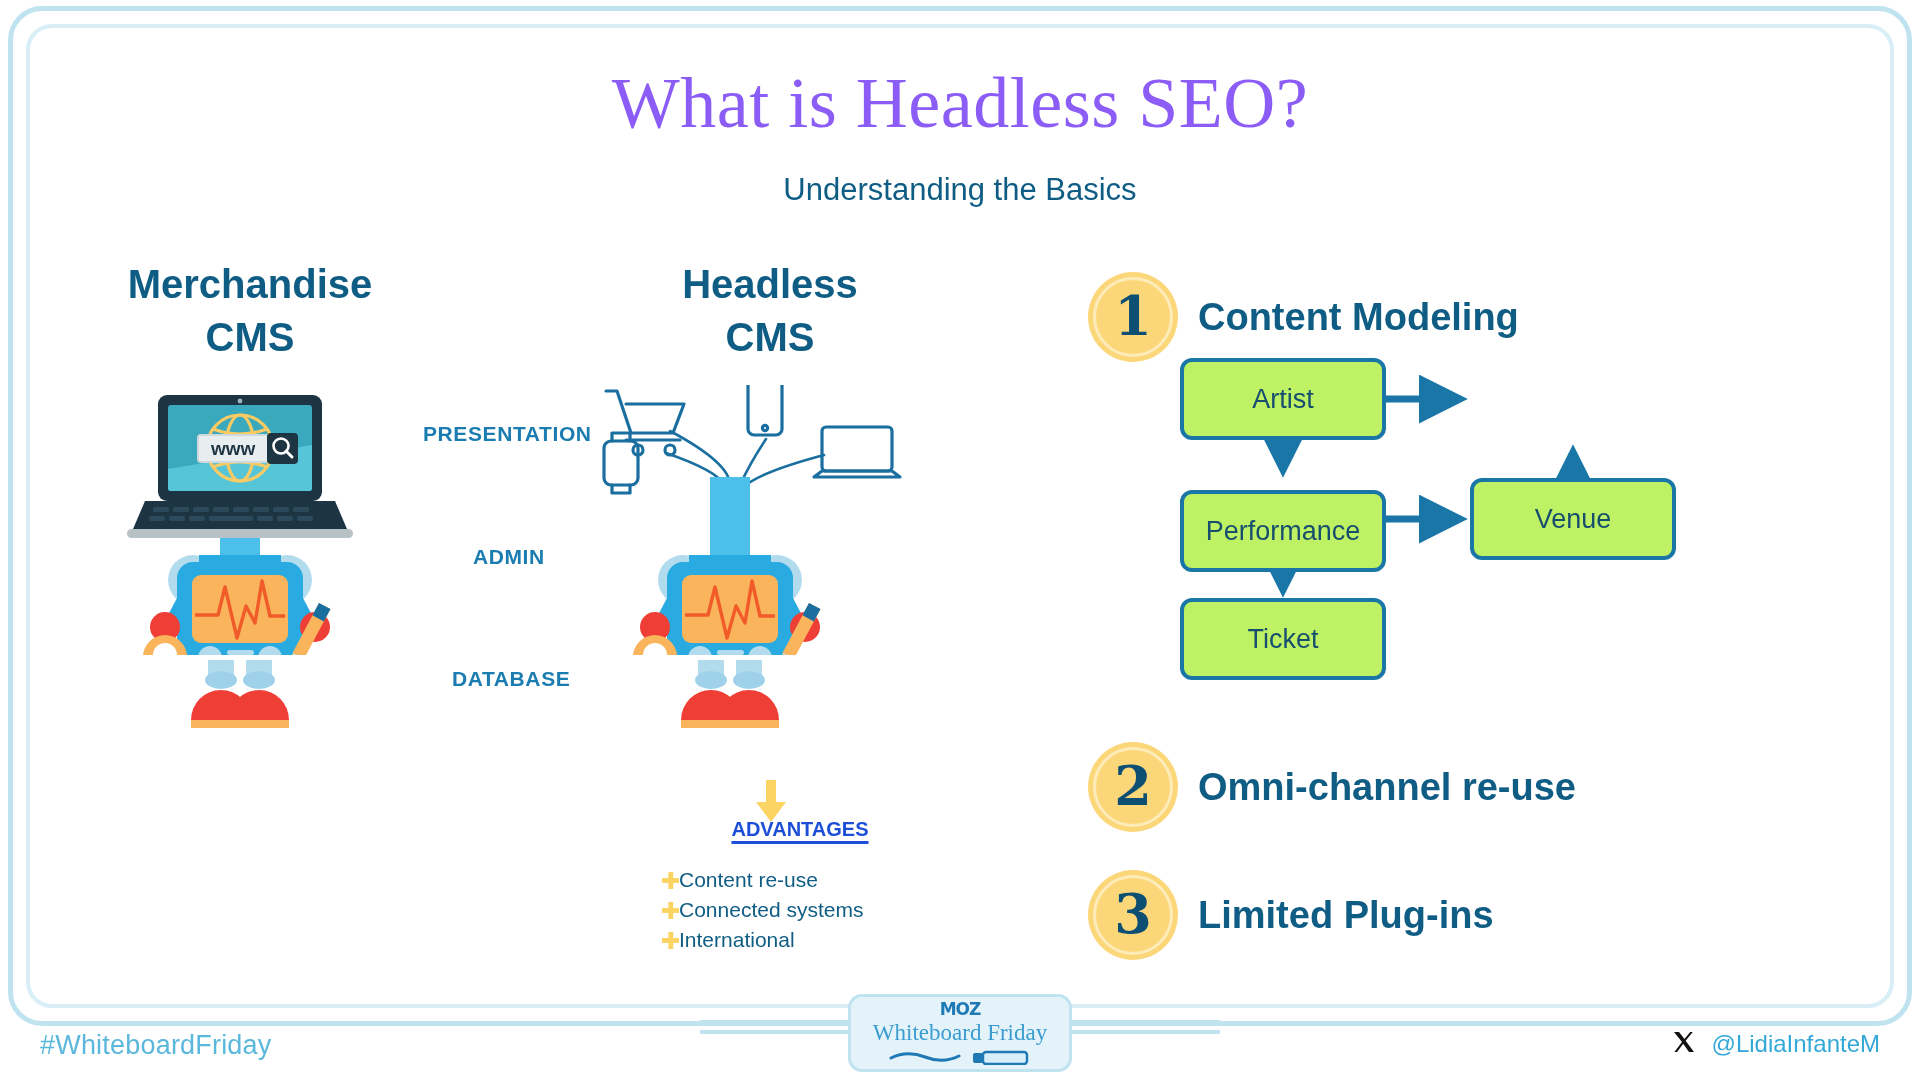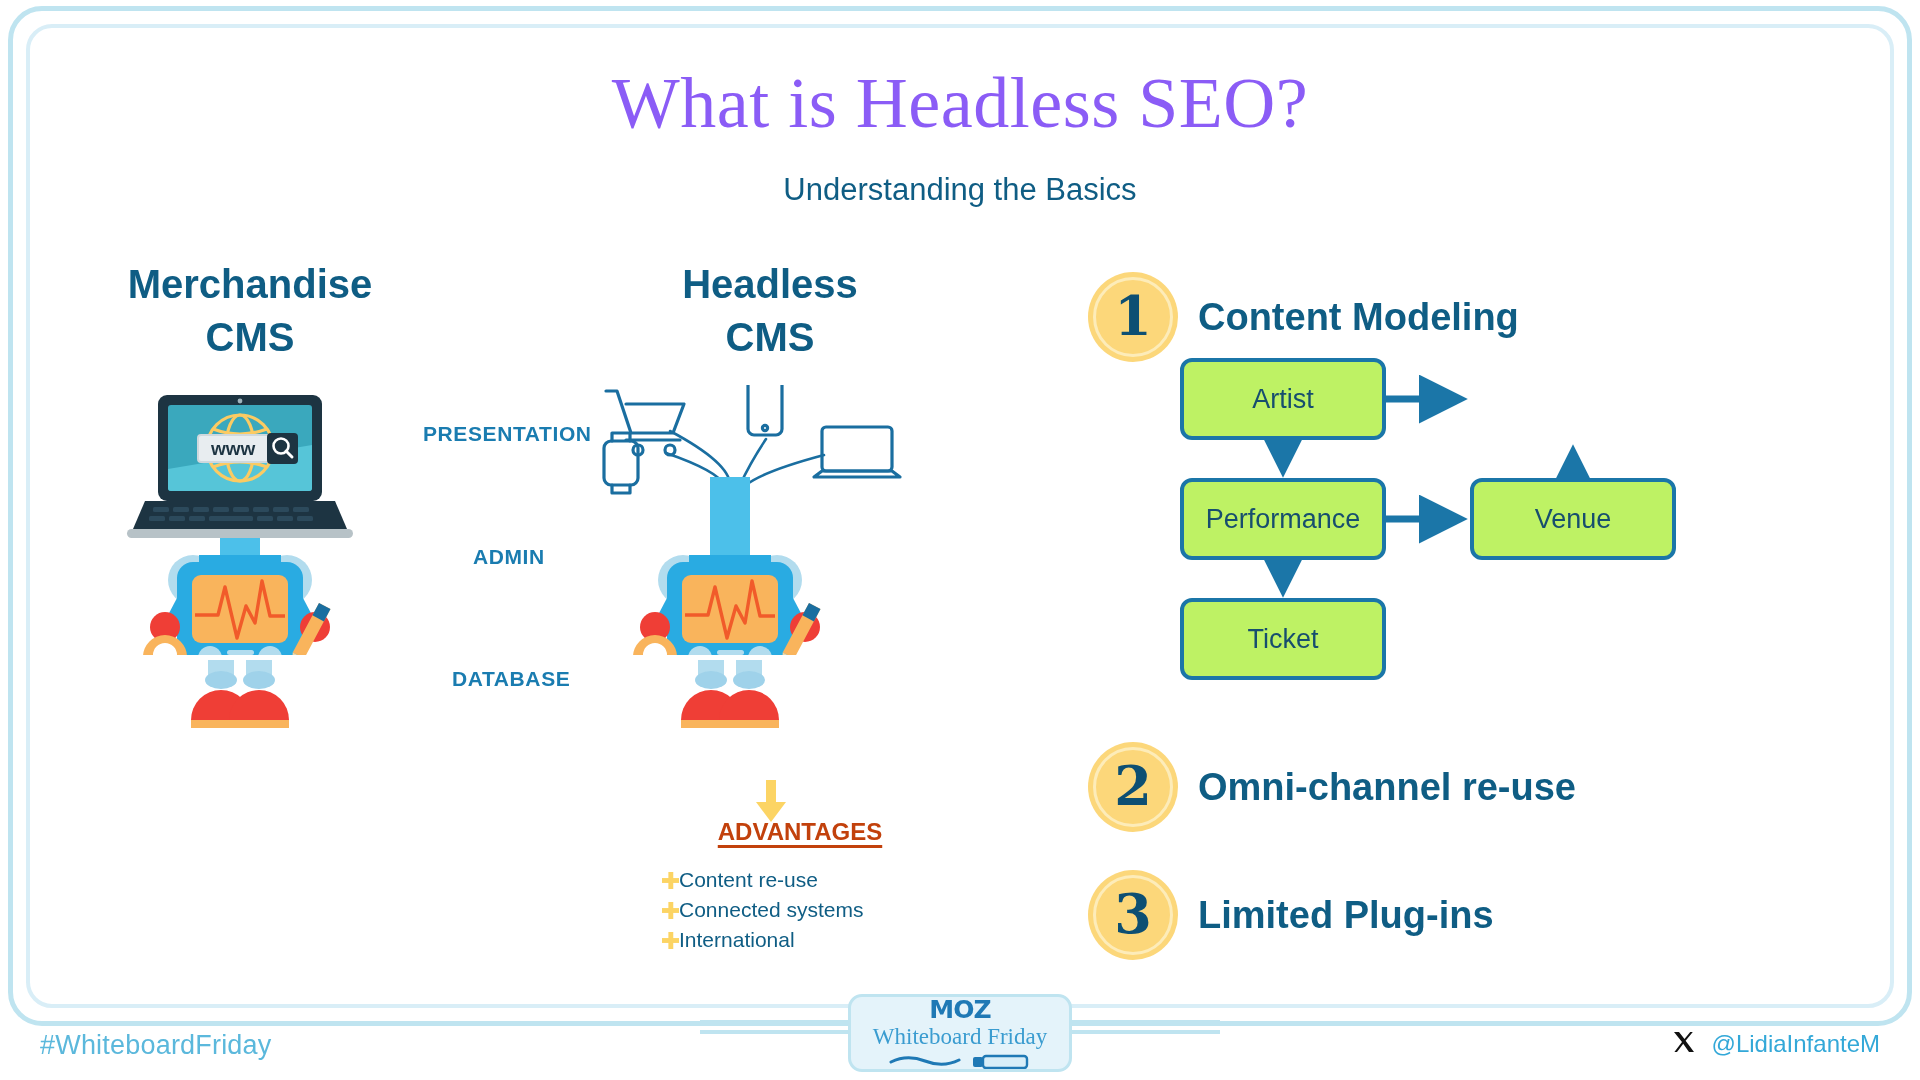--- a/index.html
+++ b/index.html
@@ -85,23 +85,23 @@
 
   
   #devices { position: absolute; left: 600px; top: 385px; }
 
   
   #advantages-arrow { position: absolute; left: 756px; top: 780px; }
   .advantages-title {
     position: absolute;
     left: 600px; top: 818px; width: 400px;
     text-align: center;
-    font-size: 24px;
+    font-size: 20px;
     font-weight: bold;
-    color: #c2410c;
+    color: #1d4ed8;
     text-decoration: underline;
     text-underline-offset: 5px;
     text-decoration-thickness: 3px;
   }
   #advantages-list {
     position: absolute;
     left: 662px; top: 868px;
     width: 330px;
   }
   .adv-item {
@@ -157,21 +157,21 @@
     display: flex;
     align-items: center;
     justify-content: center;
     font-size: 27px;
     color: #174e6e;
     width: 206px;
     height: 82px;
   }
   #cm-artist      { left: 0px;   top: 0px; }
   #cm-merchandise { left: 290px; top: 4px; }
-  #cm-performance { left: 0px;   top: 120px; }
+  #cm-performance { left: 0px;   top: 132px; }
   #cm-venue       { left: 290px; top: 120px; }
   #cm-ticket      { left: 0px;   top: 240px; }
   #cm-arrows { position: absolute; left: 0; top: 0; }
 
   
   .footer-left {
     position: absolute;
     left: 40px; top: 1030px;
     font-size: 27px;
     color: #5bb8dc;
@@ -191,21 +191,21 @@
     left: 848px; top: 994px;
     width: 224px; height: 78px;
     background: #e4f3fa;
     border: 3px solid #bfe4f0;
     border-radius: 14px;
     display: flex; flex-direction: column;
     align-items: center; justify-content: center;
   }
   .moz-word {
     font-family: "DejaVu Sans", sans-serif;
-    font-size: 25px;
+    font-size: 17px;
     font-weight: bold;
     color: #1f79b5;
     letter-spacing: -1px;
     line-height: 1;
   }
   .moz-sub {
     font-family: "Liberation Serif", serif;
     font-size: 23px;
     color: #3a9cd0;
     line-height: 1.2;

